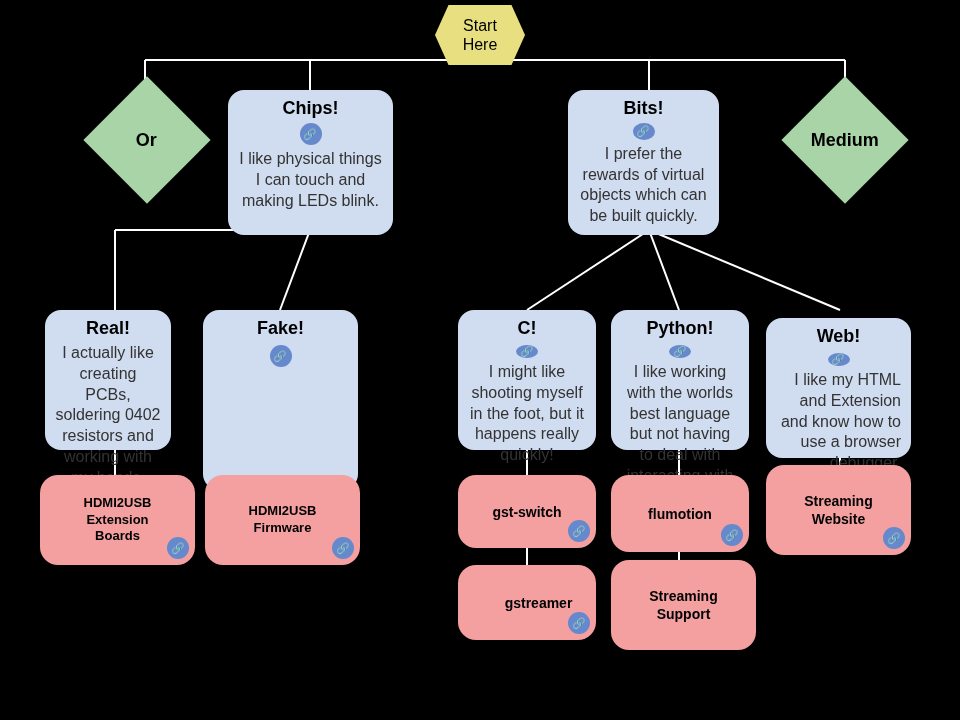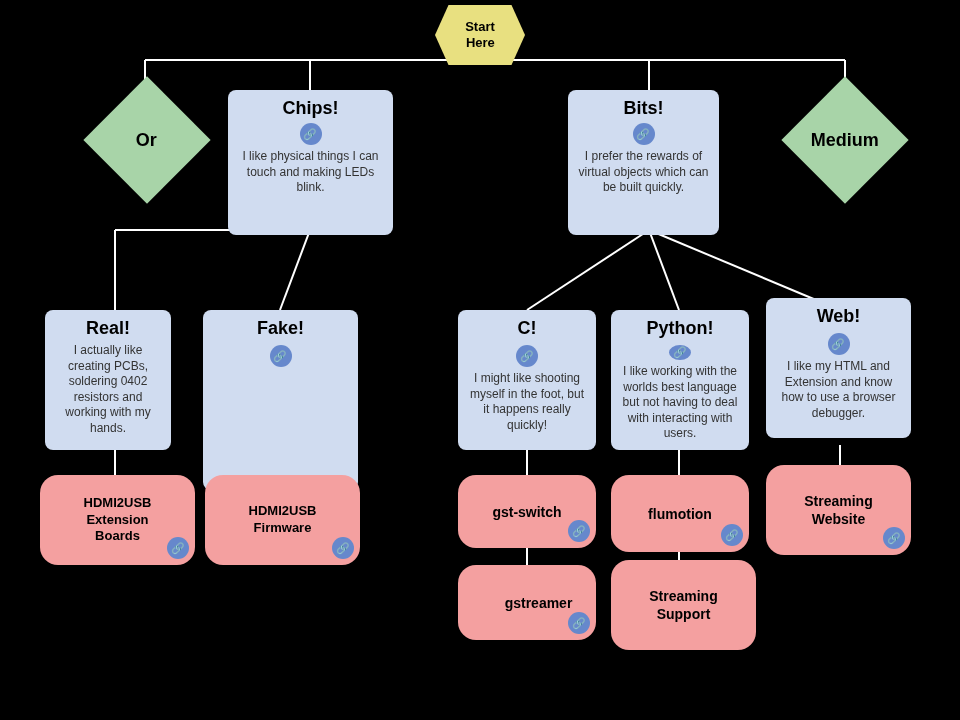--- a/index.html
+++ b/index.html
@@ -33,37 +33,37 @@
       transform: rotate(-45deg);
       font-weight: bold;
       font-size: 18px;
       color: #000;
       text-align: center;
     }
 
     
     .card {
       background: #d0dcf0;
-      border-radius: 8px;
+      border-radius: 16px;
       position: absolute;
       display: flex;
       flex-direction: column;
       align-items: center;
       justify-content: flex-start;
       padding: 8px 10px;
       text-align: center;
     }
     .card-title {
       font-size: 18px;
       font-weight: bold;
       color: #000;
       margin-bottom: 4px;
     }
     .card-desc {
-      font-size: 12px;
+      font-size: 16px;
       color: #333;
       line-height: 1.3;
     }
 
     
     .pill {
       background: #f4a0a0;
       border-radius: 18px 18px 18px 18px;
       position: absolute;
       display: flex;
@@ -82,25 +82,24 @@
       width: 90px;
       height: 60px;
       background: #e8e080;
       clip-path: polygon(15% 0%, 85% 0%, 100% 50%, 85% 100%, 15% 100%, 0% 50%);
       display: flex;
       align-items: center;
       justify-content: center;
       text-align: center;
     }
     .start-hex-label {
-      font-weight: bold;
-      font-size: 13px;
+      font-weight: normal;
+      font-size: 16px;
       color: #000;
       line-height: 1.2;
-      text-align: right;
     }
 
     
     .connectors {
       position: absolute;
       top: 0; left: 0;
       width: 960px;
       height: 720px;
       pointer-events: none;
     }
@@ -206,21 +205,21 @@
   </div>
 
   <div class="card" style="left: 611px; top: 310px; width: 138px; height: 140px;">
     <div class="card-title">Python!</div>
     <div style="width:22px;height:22px;background:#6688cc;border-radius:50%;margin:2px auto 4px;display:flex;align-items:center;justify-content:center;">
       <span style="font-size:11px;">🔗</span>
     </div>
     <div class="card-desc">I like working with the worlds best language but not having to deal with interacting with users.</div>
   </div>
 
-  <div class="card" style="left: 766px; top: 298px; width: 145px; height: 140px;">
+  <div class="card" style="left: 766px; top: 318px; width: 145px; height: 140px; text-align: right;">
     <div class="card-title">Web!</div>
     <div style="width:22px;height:22px;background:#6688cc;border-radius:50%;margin:2px auto 4px;display:flex;align-items:center;justify-content:center;">
       <span style="font-size:11px;">🔗</span>
     </div>
     <div class="card-desc">I like my HTML and Extension and know how to use a browser debugger.</div>
   </div>
 
   <div class="pill" style="left: 40px; top: 475px; width: 155px; height: 90px; font-size:13px; line-height:1.3; position:absolute;">
     <span style="white-space:pre-line; text-align:center;">HDMI2USB
 Extension

